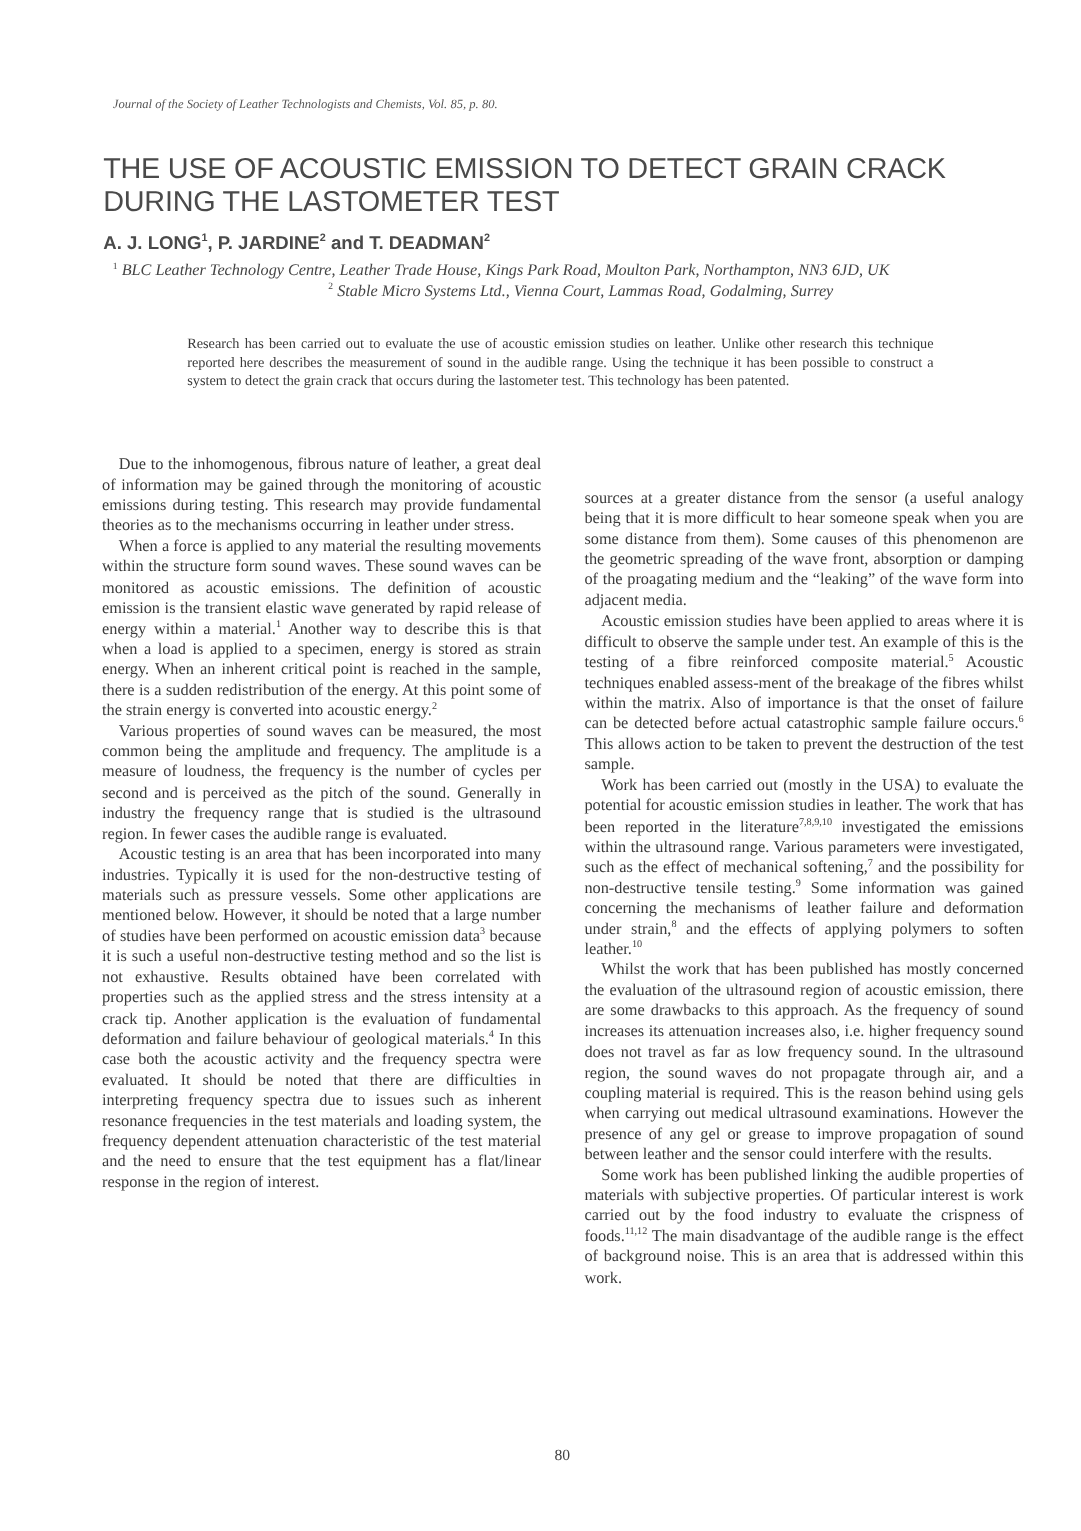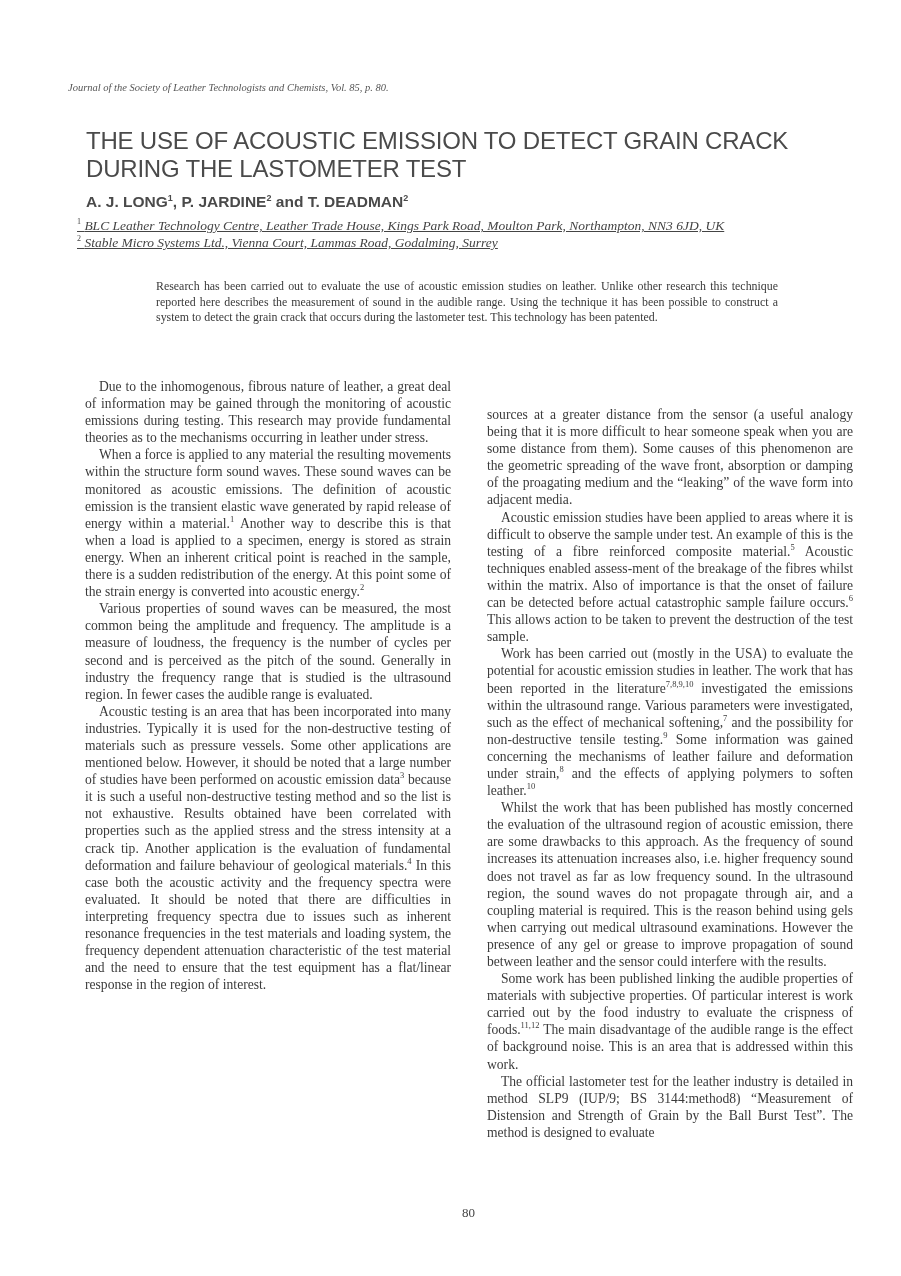--- a/index.html
+++ b/index.html
@@ -1,44 +1,44 @@
 <!DOCTYPE html>
 <html><head>
   <meta charset="utf-8">
   <style>
     html, body { margin: 0; padding: 0; background: #ffffff; }
     body {
       width: 901px; height: 1276px; position: relative; overflow: hidden;
       color: #3a3a3a;
     }
     .journal {
-      position: absolute; left: 68px; top: 82px;
+      position: absolute; left: 94px; top: 82px;
       font-family: "Liberation Serif", serif; font-style: italic;
       font-size: 10.5px; color: #555;
     }
     .title {
       position: absolute; left: 86px; top: 127px; width: 760px;
       font-family: "Liberation Sans", sans-serif; font-weight: normal;
       font-size: 24px; line-height: 28px; color: #4a4a4a; letter-spacing: -0.2px;
       margin: 0;
     }
     .authors {
       position: absolute; left: 86px; top: 193px;
       font-family: "Liberation Sans", sans-serif; font-weight: bold;
       font-size: 15.5px; color: #4a4a4a;
     }
     .authors sup { font-size: 9px; }
     .affil {
-      position: absolute; left: 77px; width: 780px;
+      position: absolute; left: 94px; width: 780px;
       font-family: "Liberation Serif", serif; font-style: italic;
-      font-size: 13.5px; color: #444; text-decoration: underline;
+      font-size: 13.5px; color: #444;
     }
     .affil sup { font-size: 8px; font-style: normal; }
     .affil1 { top: 217px; }
-    .affil2 { top: 234px; }
+    .affil2 { top: 234px; text-align: center; }
     .summary {
       position: absolute; left: 156px; top: 279px; width: 622px;
       font-family: "Liberation Serif", serif; font-size: 11.9px; line-height: 15.6px;
       color: #3a3a3a; text-align: justify;
     }
     .summary h3 {
       margin: 0; font-size: 12px; font-weight: bold; line-height: 15px;
     }
     .summary p { margin: 0; }
     .col {
@@ -91,16 +91,15 @@
     <p><span>Various properties of sound waves can be measured, the most common being the amplitude and frequency. The amplitude is a measure of loudness, the frequency is the number of cycles per second and is perceived as the pitch of the sound. Generally in industry the frequency range that is studied is the ultrasound region. In fewer cases the audible range is evaluated.</span></p>
     <p><span>Acoustic testing is an area that has been incorporated into many industries. Typically it is used for the non-destructive testing of materials such as pressure vessels. Some other applications are mentioned below. However, it should be noted that a large number of studies have been performed on acoustic emission data</span><sup>3</sup><span> because it is such a useful non-destructive testing method and so the list is not exhaustive. Results obtained have been correlated with properties such as the applied stress and the stress intensity at a crack tip. Another application is the evaluation of fundamental deformation and failure behaviour of geological materials.</span><sup>4</sup><span> In this case both the acoustic activity and the frequency spectra were evaluated. It should be noted that there are difficulties in interpreting frequency spectra due to issues such as inherent resonance frequencies in the test materials and loading system, the frequency dependent attenuation characteristic of the test material and the need to ensure that the test equipment has a flat/linear response in the region of interest.</span></p>
   </div>
 
 <div class="col col-right" id="col-right">
     <p class="noindent"><span>sources at a greater distance from the sensor (a useful analogy being that it is more difficult to hear someone speak when you are some distance from them). Some causes of this phenomenon are the geometric spreading of the wave front, absorption or damping of the proagating medium and the “leaking” of the wave form into adjacent media.</span></p>
     <p><span>Acoustic emission studies have been applied to areas where it is difficult to observe the sample under test. An example of this is the testing of a fibre reinforced composite material.</span><sup>5</sup><span> Acoustic techniques enabled assess-ment of the breakage of the fibres whilst within the matrix. Also of importance is that the onset of failure can be detected before actual catastrophic sample failure occurs.</span><sup>6</sup><span> This allows action to be taken to prevent the destruction of the test sample.</span></p>
     <p><span>Work has been carried out (mostly in the USA) to evaluate the potential for acoustic emission studies in leather. The work that has been reported in the literature</span><sup>7,8,9,10</sup><span> investigated the emissions within the ultrasound range. Various parameters were investigated, such as the effect of mechanical softening,</span><sup>7</sup><span> and the possibility for non-destructive tensile testing.</span><sup>9</sup><span> Some information was gained concerning the mechanisms of leather failure and deformation under strain,</span><sup>8</sup><span> and the effects of applying polymers to soften leather.</span><sup>10</sup><span></span></p>
     <p><span>Whilst the work that has been published has mostly concerned the evaluation of the ultrasound region of acoustic emission, there are some drawbacks to this approach. As the frequency of sound increases its attenuation increases also, i.e. higher frequency sound does not travel as far as low frequency sound. In the ultrasound region, the sound waves do not propagate through air, and a coupling material is required. This is the reason behind using gels when carrying out medical ultrasound examinations. However the presence of any gel or grease to improve propagation of sound between leather and the sensor could interfere with the results.</span></p>
     <p><span>Some work has been published linking the audible properties of materials with subjective properties. Of particular interest is work carried out by the food industry to evaluate the crispness of foods.</span><sup>11,12</sup><span> The main disadvantage of the audible range is the effect of background noise. This is an area that is addressed within this work.</span></p>
-    <p><span>The official lastometer test for the leather industry is detailed in method SLP9 (IUP/9; BS 3144:method8) “Measurement of Distension and Strength of Grain by the Ball Burst Test”. The method is designed to evaluate</span></p>
   </div>
 
 <div class="page-number">80</div>
 
 </body></html>

